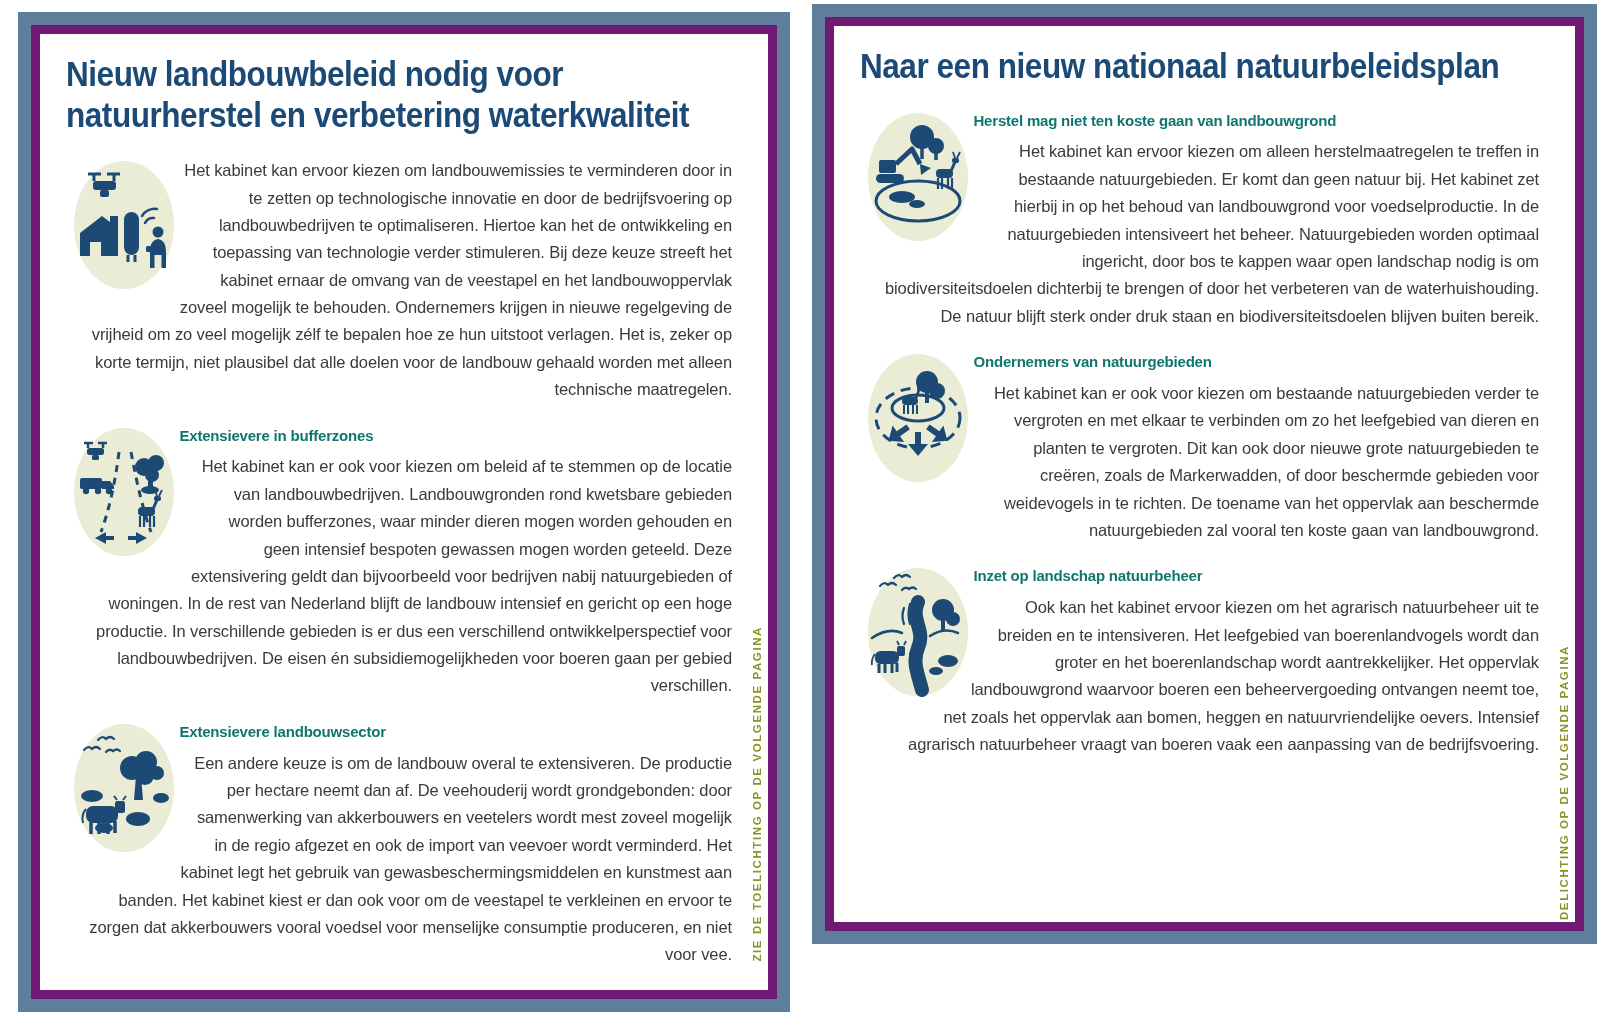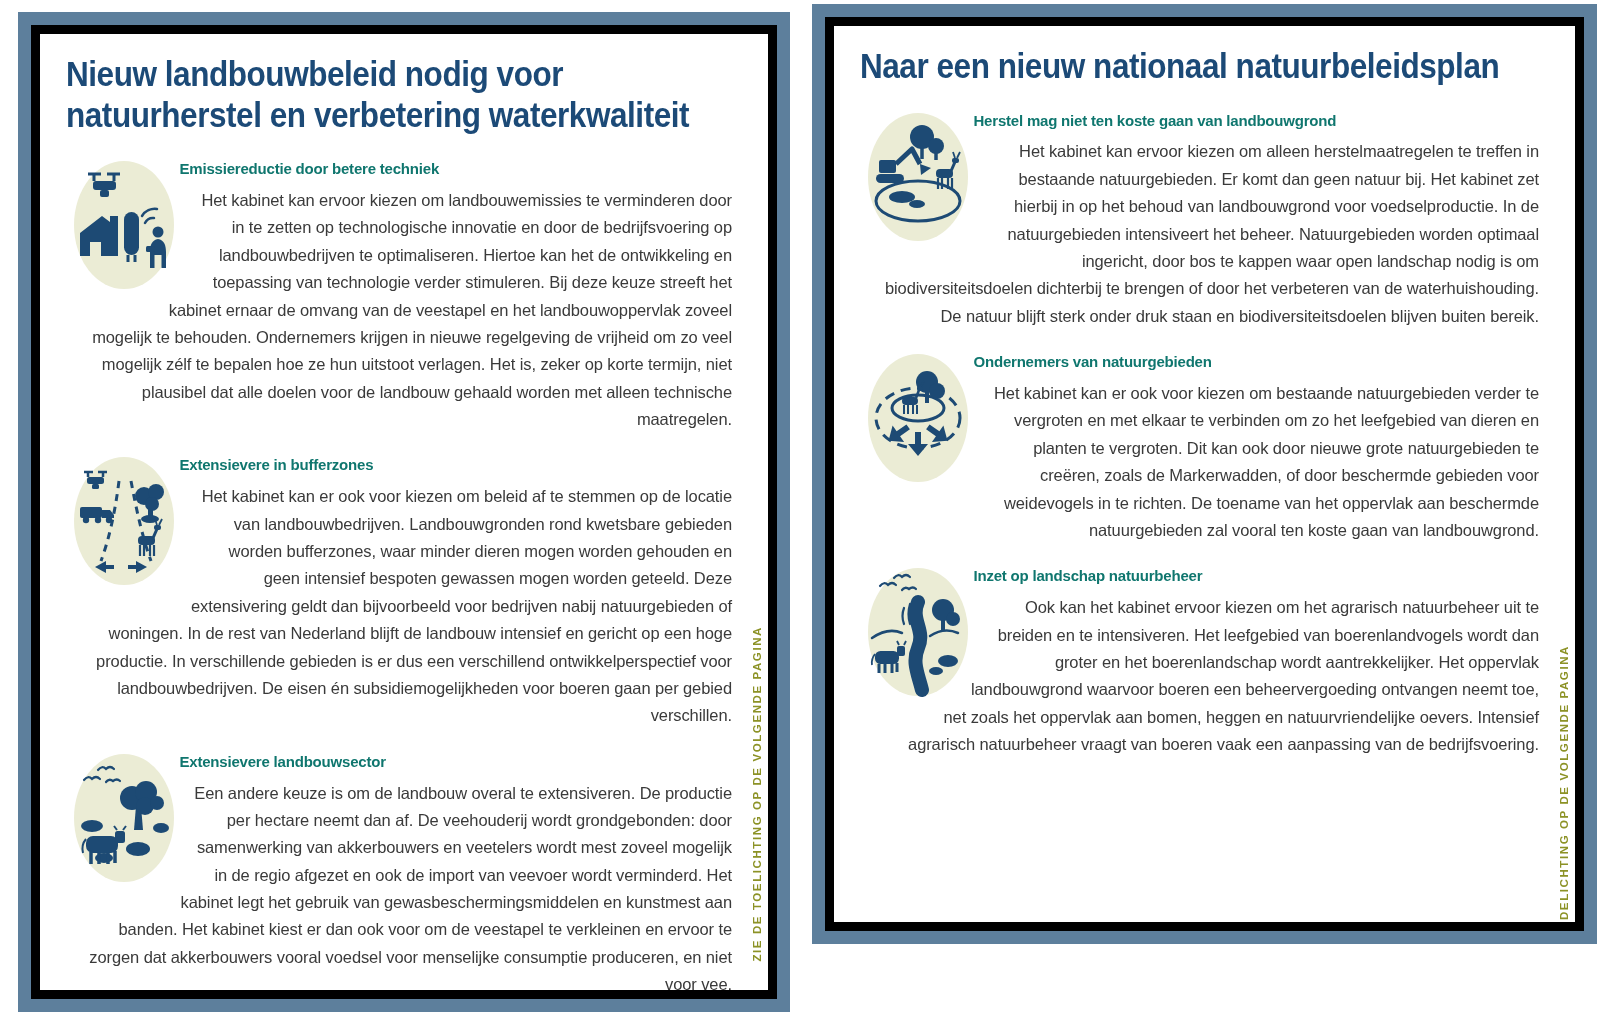--- a/index.html
+++ b/index.html
@@ -6,21 +6,21 @@
   .canvas {
     position:relative; width:1597px; height:1020px; overflow:hidden;
     font-family:"Liberation Sans","DejaVu Sans",sans-serif;
     background:#ffffff;
   }
   .page-outer { position:absolute; background:#5d7f9c; }
   .page-outer.left  { left:18px;  top:12px; width:772px; height:1000px; }
   .page-outer.right { left:812px; top:4px; width:785px; height:940px; }
   .page {
     position:absolute; inset:13px; background:#ffffff;
-    border:9px solid #000000; overflow:hidden;
+    border:9px solid #701a75; overflow:hidden;
   }
   .page-content {
     position:absolute; inset:0; box-sizing:border-box;
     padding:12px 36px 0 22px;
   }
   .doc-title {
     color:#1c4a77; font-weight:700; font-size:35px; line-height:1.16;
     letter-spacing:-0.5px; margin:8px 0 22px 4px;
     transform:scaleX(0.90); transform-origin:left top; width:111%;
     white-space:pre-line;
@@ -72,21 +72,20 @@
                 <rect x="18" y="83" width="11" height="14" fill="#ebecd5" stroke="none"></rect>
                 <rect x="52" y="53" width="15" height="43" rx="7.5" stroke="none"></rect>
                 <path d="M56 96 v7 M63 96 v7" stroke-width="3" fill="none"></path>
                 <circle cx="86" cy="73" r="5.5" stroke="none"></circle>
                 <path d="M86 80 c-6 1 -8 6 -8 13 v16 h4.5 v-13 h7 v13 h4.5 v-16 c0 -7 -2 -12 -8 -13 z" stroke="none"></path>
                 <rect x="74" y="87" width="9" height="6" rx="1.5" stroke="none"></rect>
                 <path d="M73 64 a9 9 0 0 1 9 -5 M70 57 a15 15 0 0 1 15 -7" fill="none" stroke-width="2.5" stroke-linecap="round"></path>
               </g>
             </svg>
           </div>
-          <div class="sec-heading">Emissiereductie door betere techniek</div>
           <p class="sec-body">Het kabinet kan ervoor kiezen om landbouwemissies te verminderen door in te zetten op technologische innovatie en door de bedrijfsvoering op landbouwbedrijven te optimaliseren. Hiertoe kan het de ontwikkeling en toepassing van technologie verder stimuleren. Bij deze keuze streeft het kabinet ernaar de omvang van de veestapel en het landbouwoppervlak zoveel mogelijk te behouden. Ondernemers krijgen in nieuwe regelgeving de vrijheid om zo veel mogelijk zélf te bepalen hoe ze hun uitstoot verlagen. Het is, zeker op korte termijn, niet plausibel dat alle doelen voor de landbouw gehaald worden met alleen technische maatregelen.</p>
         </div>
 
         <div class="section">
           <div class="icon-wrap">
             <svg viewBox="0 0 104 132" width="104" height="132" aria-hidden="true">
               <ellipse cx="52" cy="66" rx="50" ry="64" fill="#ebecd5"></ellipse>
               <g fill="#1d4a74" stroke="#1d4a74">
                 <path d="M12 17 h9 M26 17 h9" stroke-width="2.5" fill="none"></path>
                 <path d="M16 17 v5 M31 17 v5" stroke-width="2.5" fill="none"></path>

